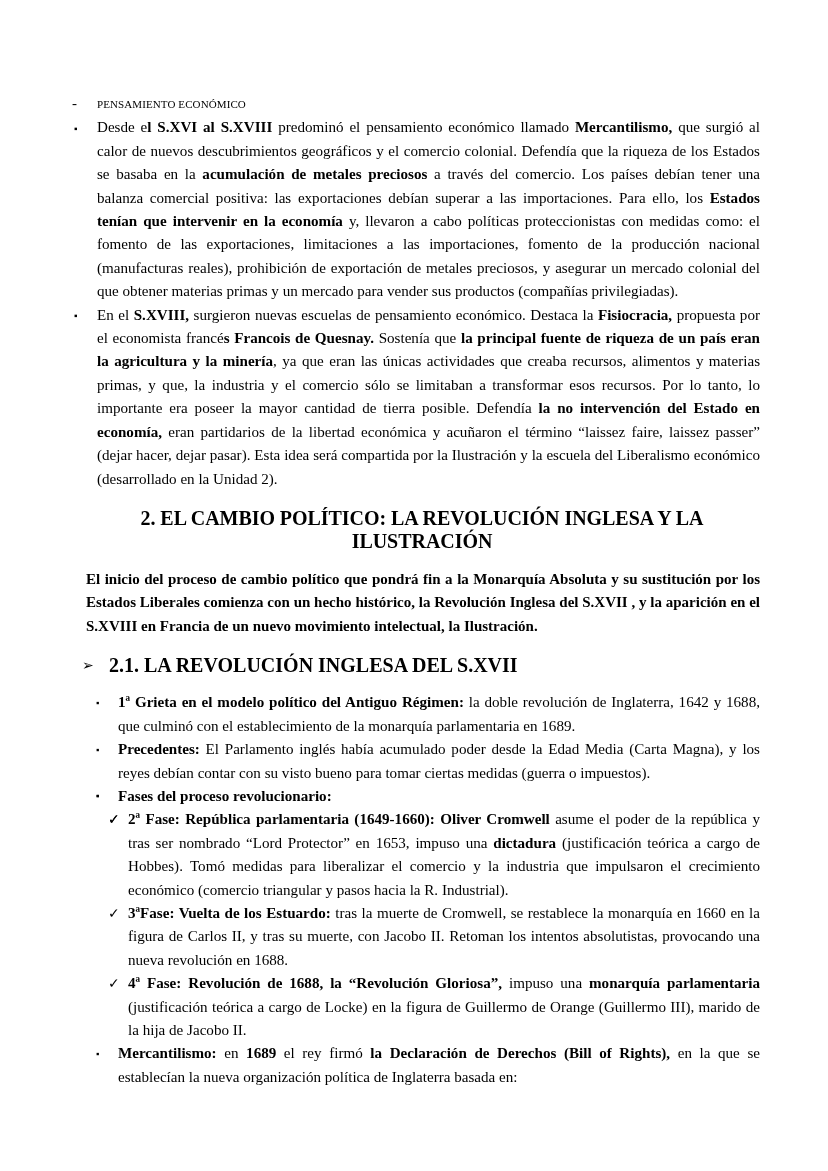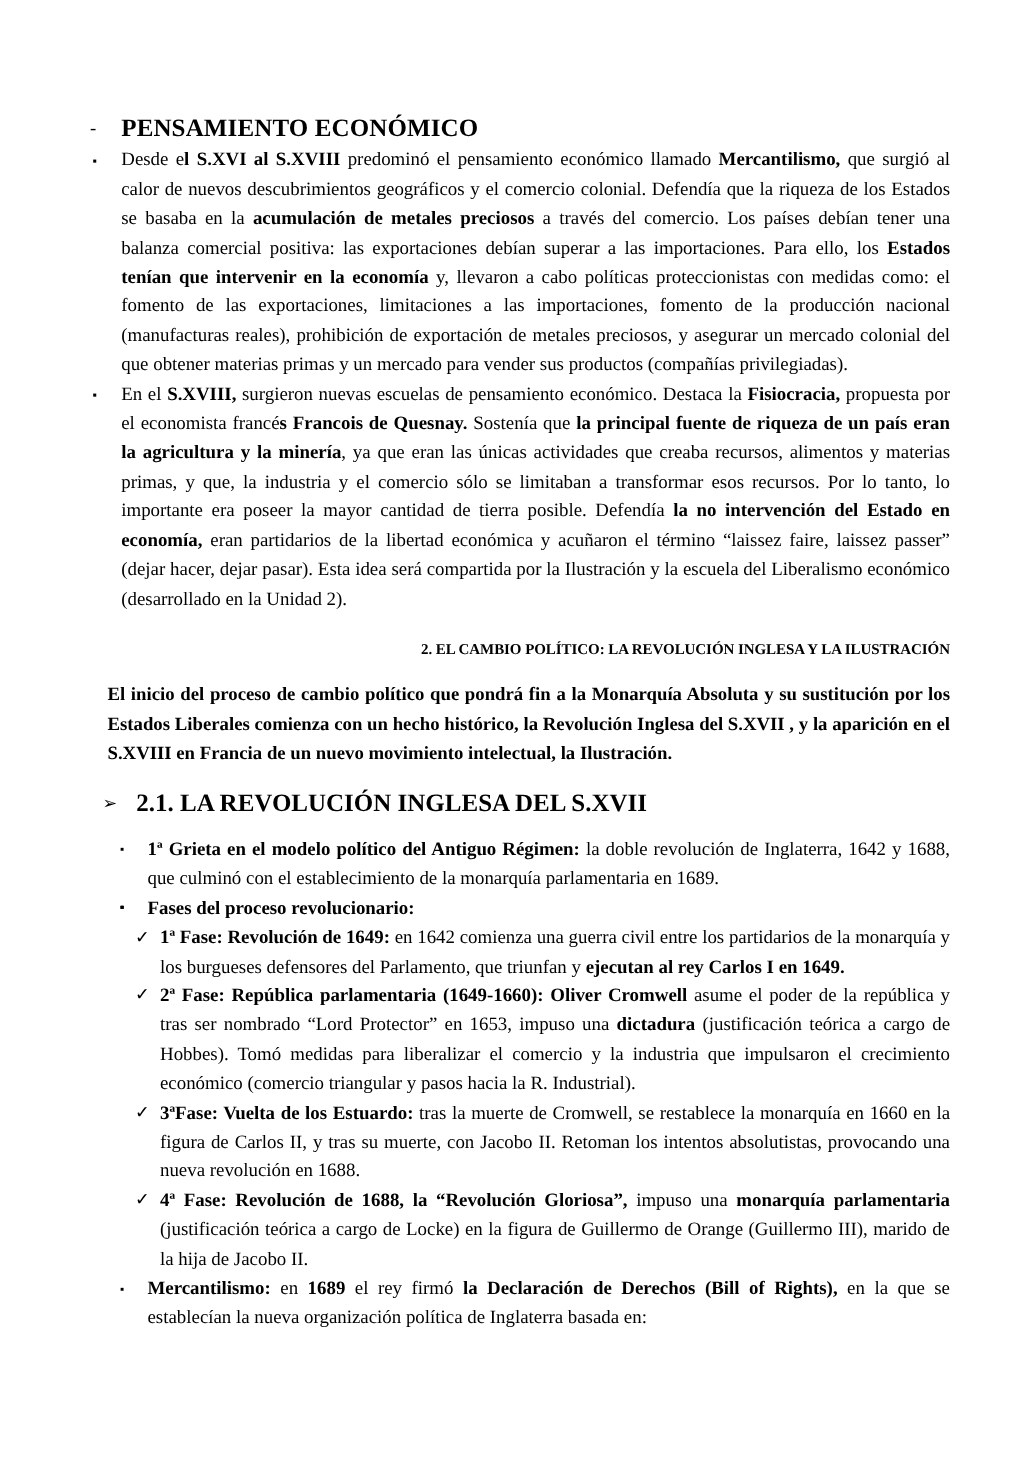--- a/index.html
+++ b/index.html
@@ -53,22 +53,22 @@
   
   .lvl-dash {
     padding-left: 25px;
     margin-left: 2px;
   }
   .lvl-dash .marker {
     font-size: 15px;
     left: 0px;
   }
   .lvl-dash .txt {
-    font-weight: bold;
-    font-size: 20px;
+    font-weight: normal;
+    font-size: 11px;
     letter-spacing: 0.1px;
   }
 
   
   .lvl-sq1 {
     padding-left: 25px;
     margin-left: 2px;
   }
   .lvl-sq1 .marker {
     left: 2px;
@@ -108,24 +108,24 @@
     top: 0px;
   }
   .lvl-arrow .txt {
     font-weight: bold;
     font-size: 20px;
   }
 
   
   .h-section {
     font-weight: bold;
-    font-size: 12px;
+    font-size: 20px;
     line-height: 23.4px;
     margin-left: 14px;
-    text-align: right;
+    text-align: center;
     letter-spacing: -0.05px;
   }
   .intro-para {
     font-weight: bold;
     font-size: 15px;
     line-height: 23.4px;
     margin-left: 16px;
     width: 674px;
     text-align: justify;
   }
@@ -173,34 +173,34 @@
 
     <div class="sp-12"></div>
 
     <div class="block row lvl-sq2">
       <span class="marker">▪</span>
       <span class="txt"><b>1ª Grieta en el modelo político del Antiguo Régimen:</b> la doble revolución de Inglaterra, 1642 y 1688, que culminó con el establecimiento de la monarquía parlamentaria en 1689.</span>
     </div>
 
     <div class="block row lvl-sq2">
       <span class="marker">▪</span>
+      <span class="txt"><b>Precedentes:</b> El Parlamento inglés había acumulado poder desde la Edad Media (Carta Magna), y los reyes debían contar con su visto bueno para tomar ciertas medidas (guerra o impuestos).</span>
     </div>
 
     <div class="block row lvl-sq2">
       <span class="marker">▪</span>
     </div>
 
     <div class="block row lvl-sq2">
       <span class="marker">▪</span>
       <span class="txt"><b>Fases del proceso revolucionario:</b></span>
     </div>
 
     <div class="block row lvl-chk">
       <span class="marker">✓</span>
-      <span class="txt"><b>1ª Fase: Revolución de 1649:</b> en 1642 comienza una guerra civil entre los partidarios de la monarquía y los burgueses defensores del Parlamento, que triunfan y <b>ejecutan al rey Carlos I en 1649.</b></span>
     </div>
 
     <div class="block row lvl-chk">
       <span class="marker">✓</span>
       <span class="txt"><b>2ª Fase: República parlamentaria (1649-1660): Oliver Cromwell</b> asume el poder de la república y tras ser nombrado “Lord Protector” en 1653, impuso una <b>dictadura</b> (justificación teórica a cargo de Hobbes). Tomó medidas para liberalizar el comercio y la industria que impulsaron el crecimiento económico (comercio triangular y pasos hacia la R. Industrial).</span>
     </div>
 
     <div class="block row lvl-chk">
       <span class="marker">✓</span>
       <span class="txt"><b>3ªFase: Vuelta de los Estuardo:</b> tras la muerte de Cromwell, se restablece la monarquía en 1660 en la figura de Carlos II, y tras su muerte, con Jacobo II.  Retoman los intentos absolutistas, provocando una nueva revolución en 1688.</span>

